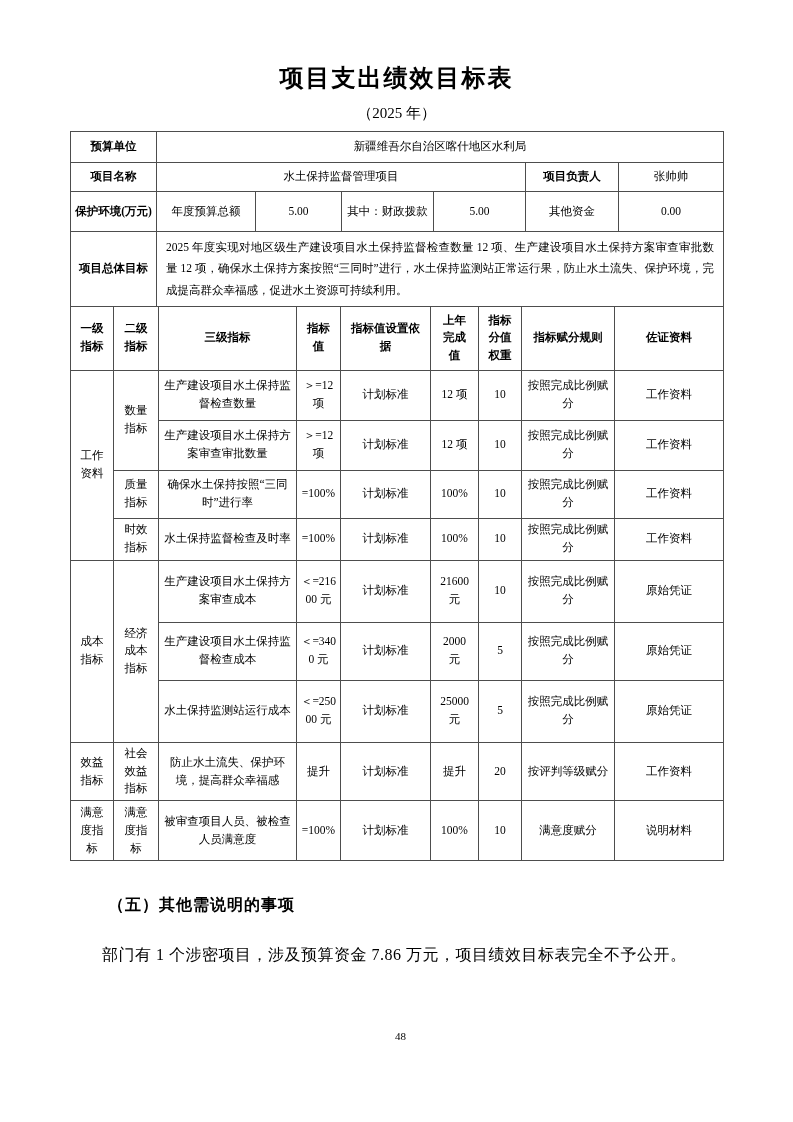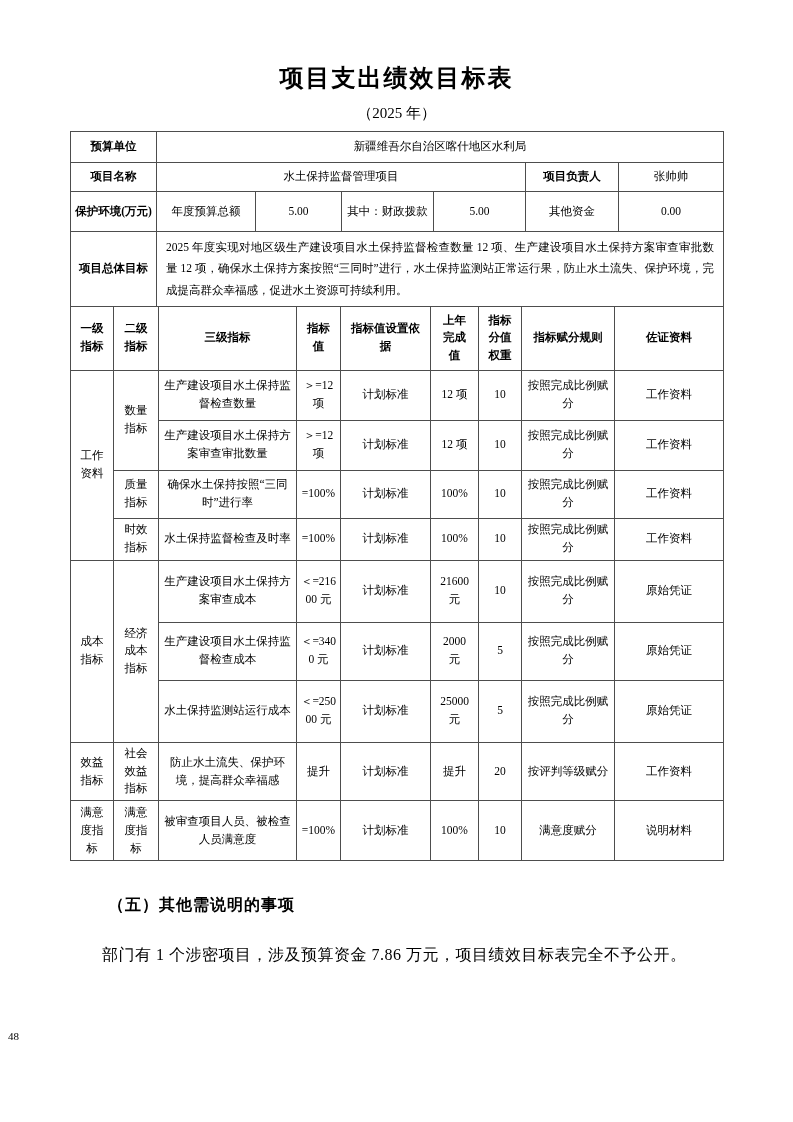--- a/index.html
+++ b/index.html
@@ -86,21 +86,21 @@
     line-height: 45px;
     text-indent: 2em;
     text-align: justify;
     letter-spacing: 0.5px;
   }
 
   .page-number {
     position: absolute;
     bottom: 80px;
     left: 8px; right: 0;
-    text-align: left;
+    text-align: center;
     font-size: 11px;
   }
 </style>
 </head>
 <body>
 
 <div class="page">
 
   <div class="doc-title">项目支出绩效目标表</div>
   <div class="doc-subtitle">（2025 年）</div>

